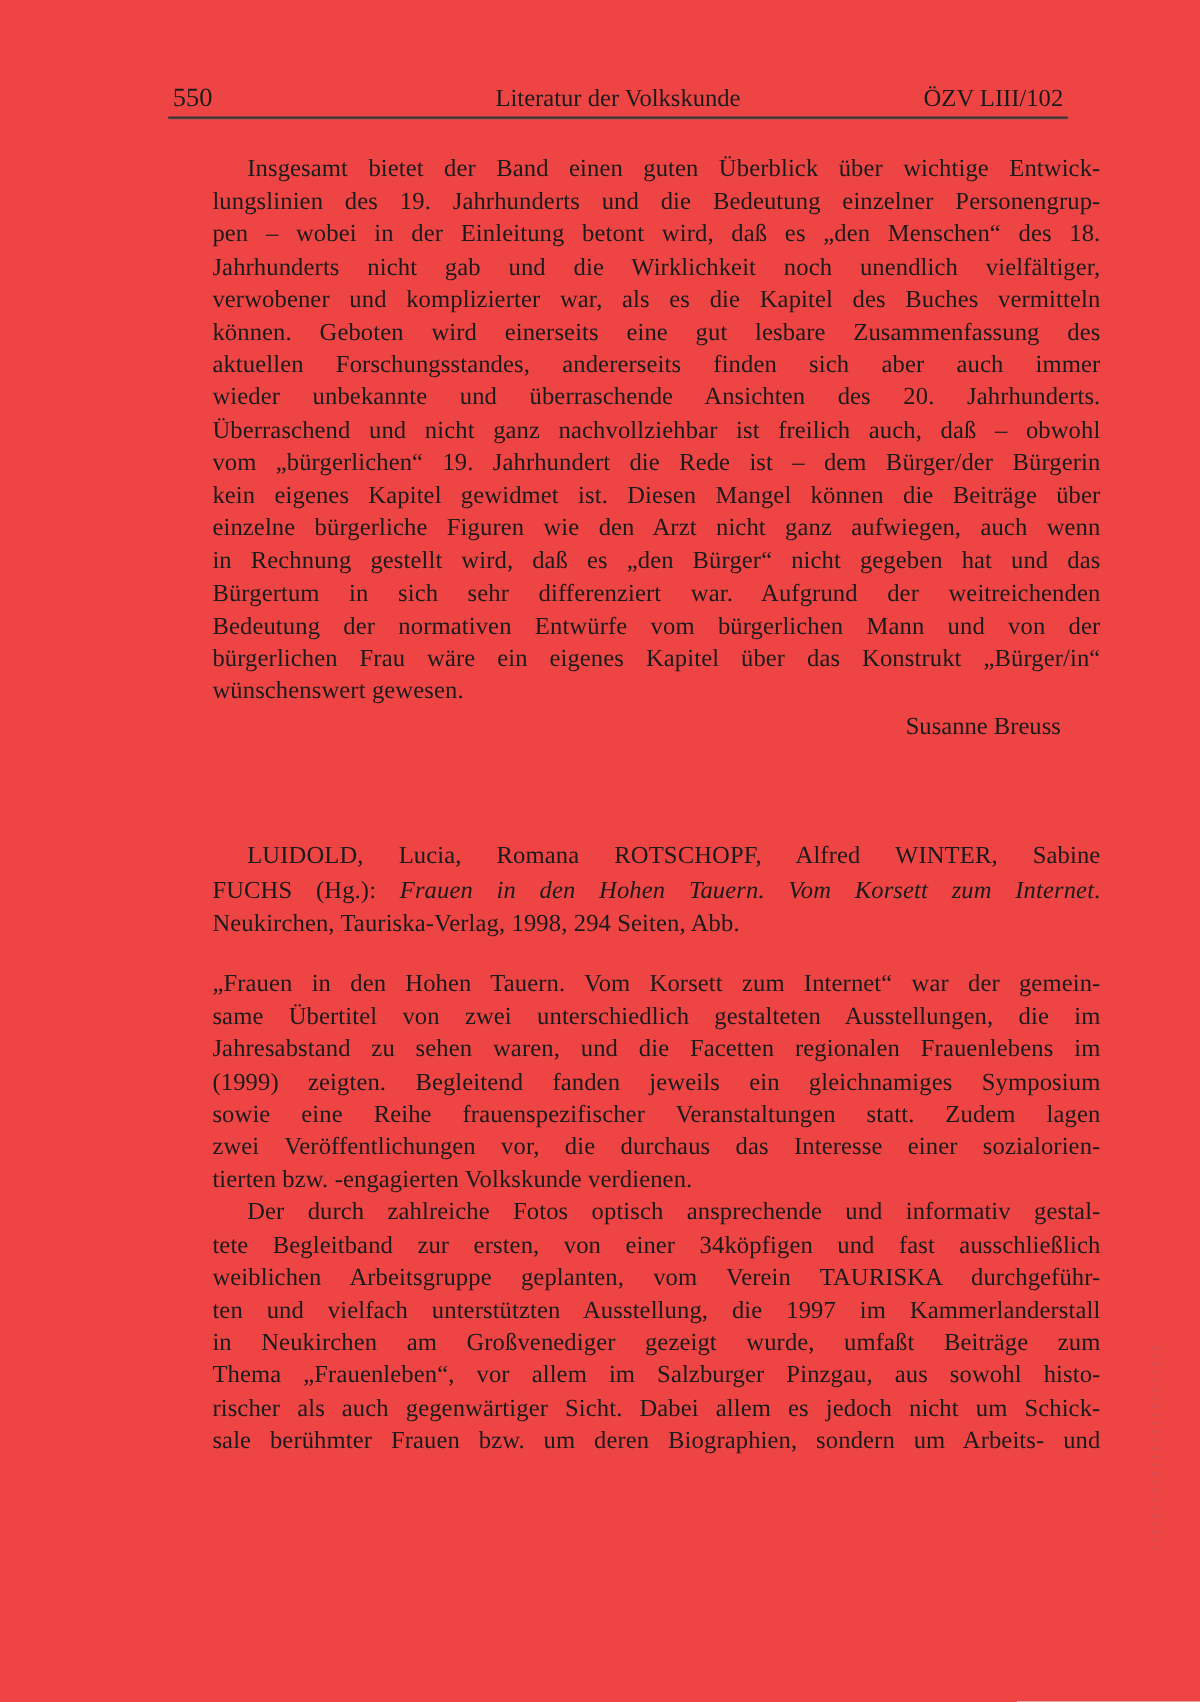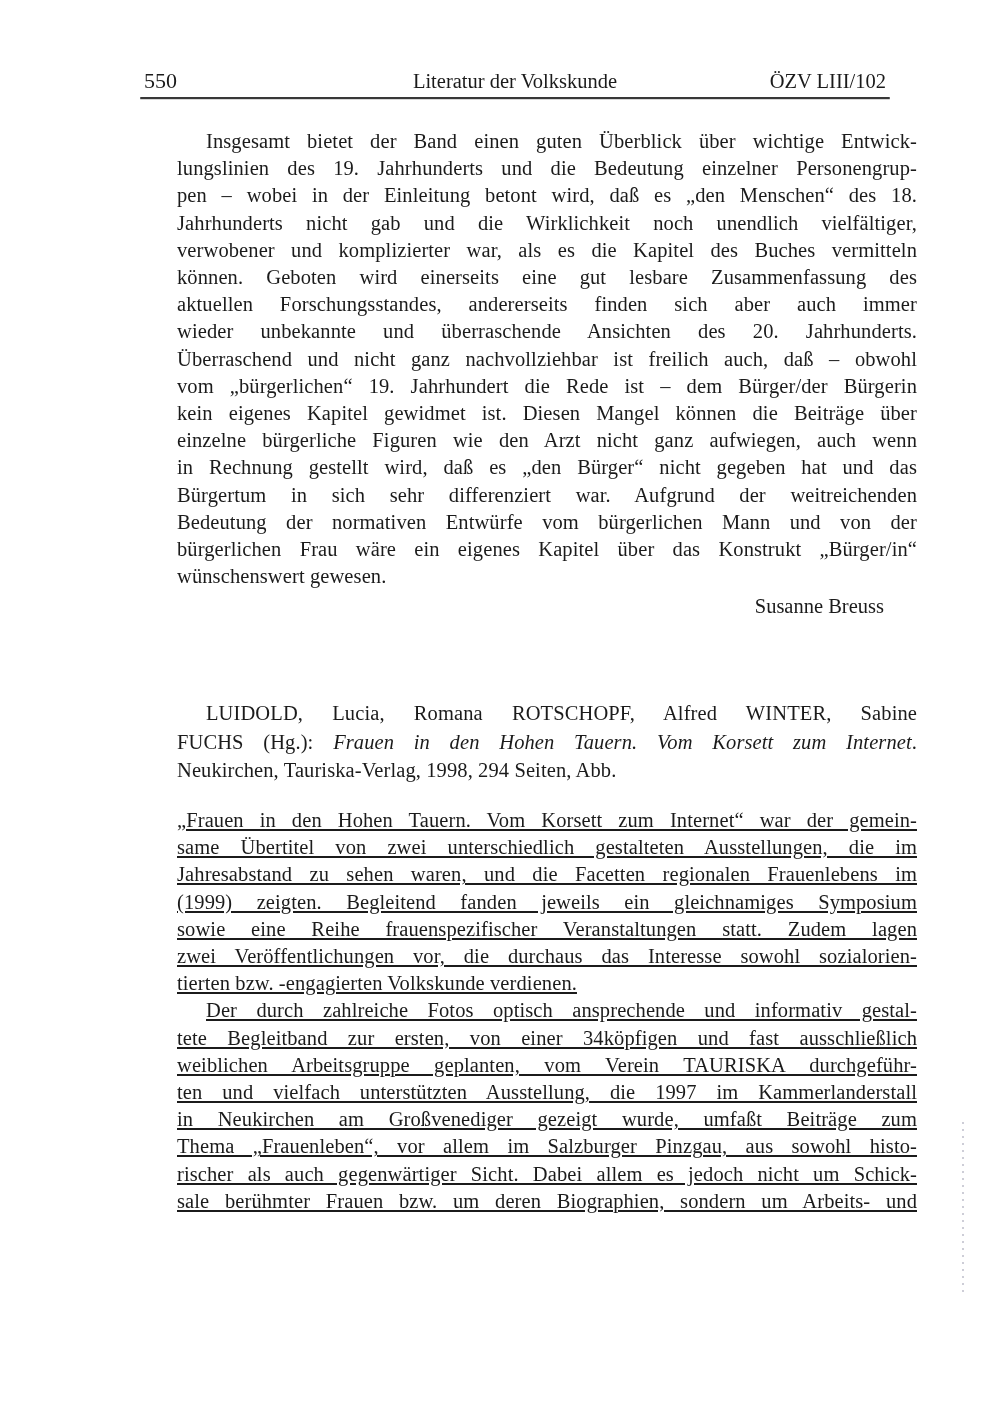--- a/index.html
+++ b/index.html
@@ -5,21 +5,21 @@
   html, body {
     margin: 0;
     padding: 0;
     background: #e9e9e7;
   }
   .page {
     position: relative;
     width: 1000px;
     height: 1418px;
     margin: 0 auto;
-    background: #ffffff;
+    background: #ef4444;
     color: #1b1b1b;
     font-family: "Liberation Serif", "DejaVu Serif", serif;
     overflow: hidden;
   }
   
   .hdr {
     position: absolute;
     left: 144px;
     top: 68px;
     width: 742px;
@@ -54,21 +54,21 @@
   .sig {
     position: absolute;
     left: 144px;
     top: 593px;
     width: 740px;
     text-align: right;
     font-size: 20.5px;
     line-height: 27px;
   }
   .b2 { top: 699px; line-height: 28.6px; }
-  .b3 { top: 807px; text-decoration: underline; }
+  .b3 { top: 807px; }
   .tline {
     text-align: justify;
     white-space: normal;
   }
   .tline.just { text-align-last: justify; }
   .tline.ind  { text-indent: 29px; }
   .it { font-style: italic; }
   
   .artifact {
     position: absolute;
@@ -123,21 +123,21 @@
       <div class="tline">Neukirchen, Tauriska-Verlag, 1998, 294 Seiten, Abb.</div>
     </section>
 
   <section class="block b3">
     <div>
         <div class="tline just">„Frauen in den Hohen Tauern. Vom Korsett zum Internet“ war der gemein-</div>
         <div class="tline just">same Übertitel von zwei unterschiedlich gestalteten Ausstellungen, die im</div>
         <div class="tline just">Jahresabstand zu sehen waren, und die Facetten regionalen Frauenlebens im</div>
         <div class="tline just">(1999) zeigten. Begleitend fanden jeweils ein gleichnamiges Symposium</div>
         <div class="tline just">sowie eine Reihe frauenspezifischer Veranstaltungen statt. Zudem lagen</div>
-        <div class="tline just">zwei Veröffentlichungen vor, die durchaus das Interesse sowohl sozialorien-</div>
+        <div class="tline just">zwei Veröffentlichungen vor, die durchaus das Interesse einer sozialorien-</div>
         <div class="tline">tierten bzw. -engagierten Volkskunde verdienen.</div>
       </div>
     <div>
         <div class="tline just ind">Der durch zahlreiche Fotos optisch ansprechende und informativ gestal-</div>
         <div class="tline just">tete Begleitband zur ersten, von einer 34köpfigen und fast ausschließlich</div>
         <div class="tline just">weiblichen Arbeitsgruppe geplanten, vom Verein TAURISKA durchgeführ-</div>
         <div class="tline just">ten und vielfach unterstützten Ausstellung, die 1997 im Kammerlanderstall</div>
         <div class="tline just">in Neukirchen am Großvenediger gezeigt wurde, umfaßt Beiträge zum</div>
         <div class="tline just">Thema „Frauenleben“, vor allem im Salzburger Pinzgau, aus sowohl histo-</div>
         <div class="tline just">rischer als auch gegenwärtiger Sicht. Dabei allem es jedoch nicht um Schick-</div>

